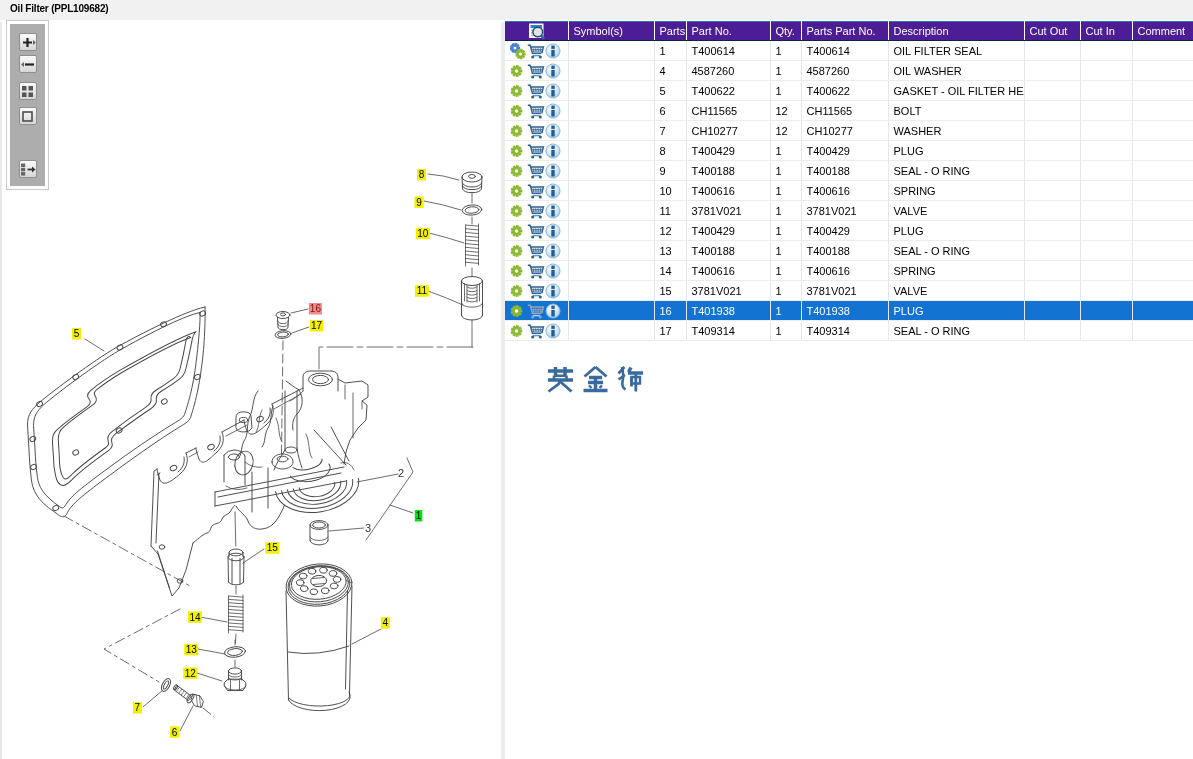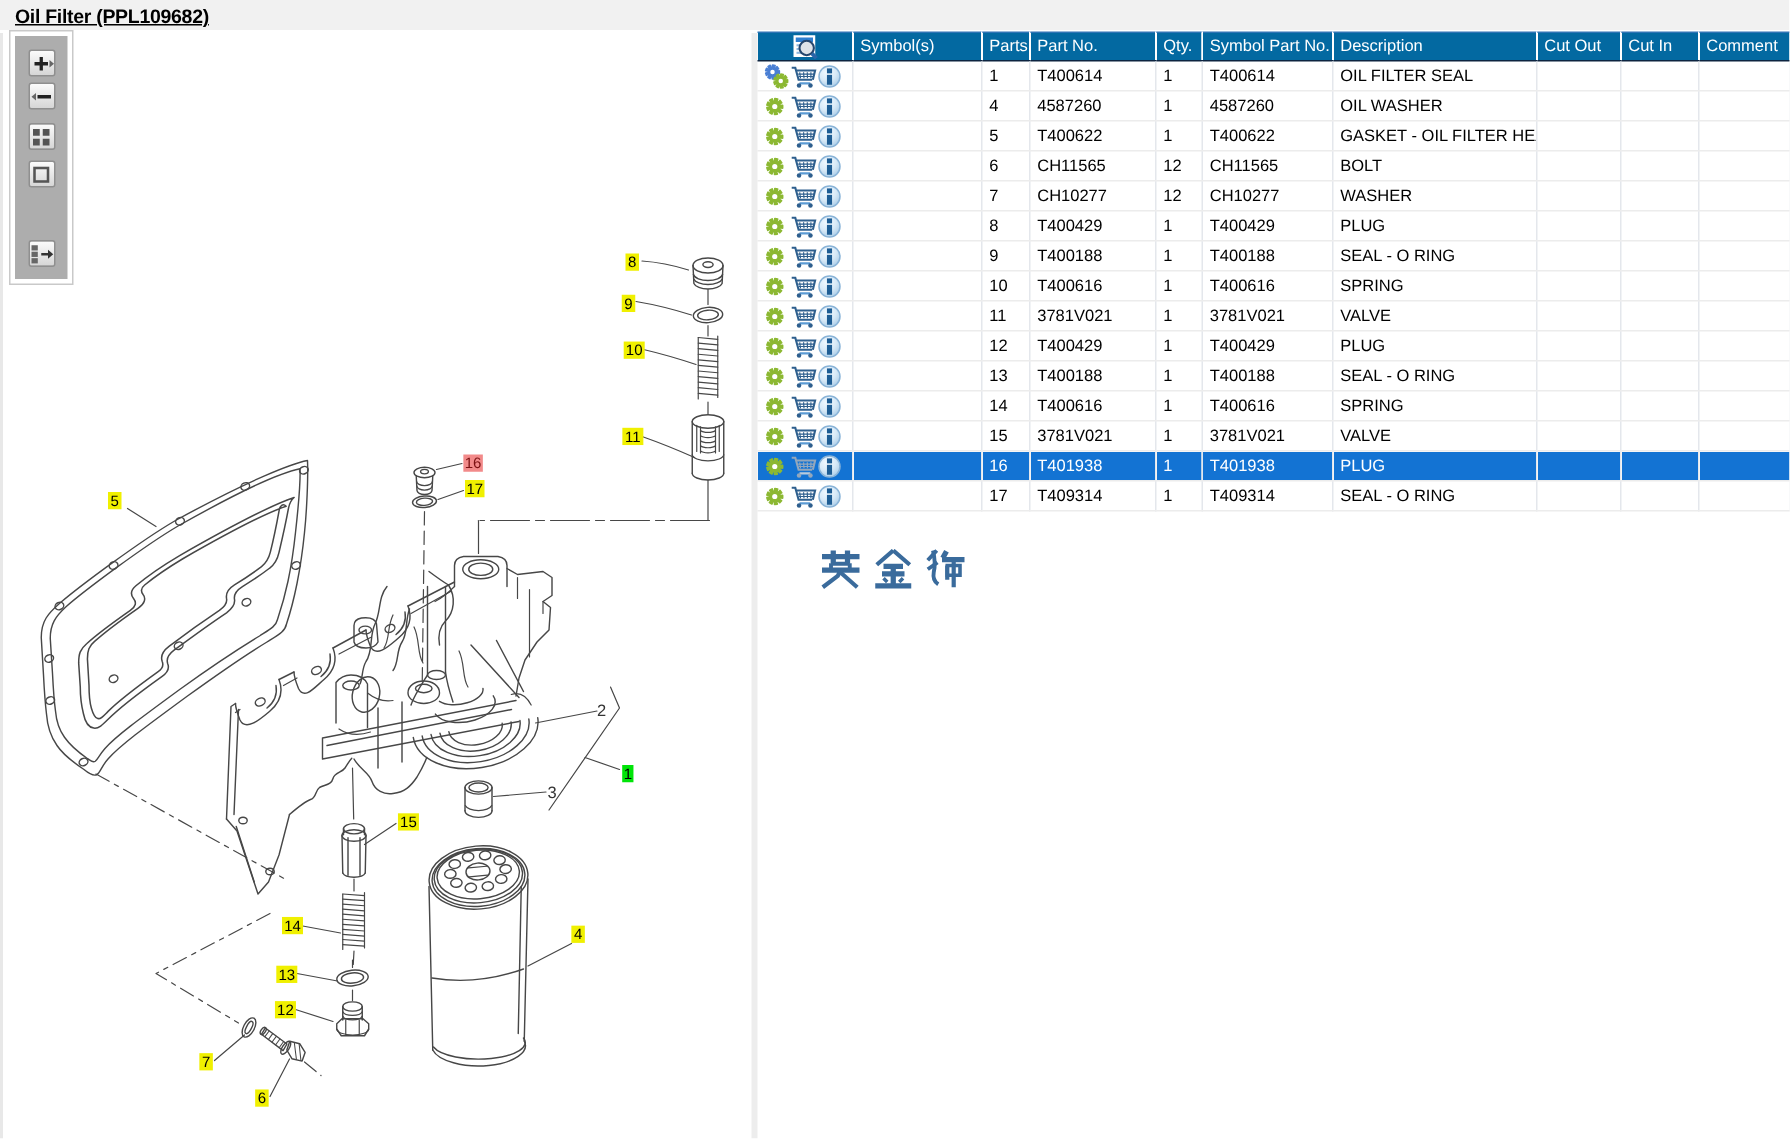--- a/index.html
+++ b/index.html
@@ -1,32 +1,32 @@
 <!DOCTYPE html>
 <html><head><meta charset="utf-8">
 <style>
 * { margin:0; padding:0; box-sizing:border-box; }
 html,body { width:1193px; height:759px; background:#fff; overflow:hidden;
   font-family:"Liberation Sans", sans-serif; position:relative; }
 #titlebar { position:absolute; left:0; top:0; width:1193px; height:20px; background:#f1f1f1; }
-#title { position:absolute; left:10px; top:3px; font-size:13px; font-weight:bold; color:#000;
-  letter-spacing:-0.2px;text-decoration:underline; }
+#title { position:absolute; left:10px; top:3px; font-size:10px; font-weight:bold; color:#000;
+  letter-spacing:-0.2px; }
 #leftedge { position:absolute; left:0; top:22px; width:2px; height:737px; background:#e8e8e8; }
 #divider { position:absolute; left:501px; top:22px; width:4px; height:737px; background:#ededed; }
 #diagram { position:absolute; left:0; top:0; }
 #toolwrap { position:absolute; left:6px; top:20px; width:43px; height:170px;
   background:#fff; border:1px solid #c9c9c9; padding:3px; }
 #toolbar { position:relative; width:100%; height:100%; background:#adadad; }
 .tb { position:absolute; left:50%; transform:translateX(-50%); width:18px; height:18px;
   background:linear-gradient(#fbfbfb,#d6d6d6); border:1px solid #8f8f8f; border-radius:2px;
   display:flex; align-items:center; justify-content:center; }
 #tablewrap { position:absolute; left:505px; top:21px; width:688px; }
 table { border-collapse:collapse; table-layout:fixed; width:688px;
   font-size:11px; color:#000; }
-thead td { background:#0369a1; color:#fff; height:18px; padding:0 0 0 5px;
+thead td { background:#4c1d95; color:#fff; height:18px; padding:0 0 0 5px;
   border-right:1px solid #fff; border-top:1px solid #2e74b5; border-bottom:1px solid #0d2440;
   overflow:hidden; white-space:nowrap; }
 tbody td { height:20px; padding:0 0 0 5px; border-right:1px solid #e4e7ec;
   border-bottom:1px solid #ececec; overflow:hidden; white-space:nowrap; }
 tbody td.ic { padding:1px 0 0 0; }
 tr.hl td { background:#1373d3; color:#fff; }
 #wm { position:absolute; left:547px; top:366px; }
 </style></head>
 <body>
 <svg id="diagram" width="505" height="759" viewBox="0 0 505 759">
@@ -320,21 +320,21 @@
               <rect x="5" y="10" width="3.2" height="1.4" fill="#8db7de"></rect>
               <rect x="5" y="12.5" width="3.2" height="1.4" fill="#8db7de"></rect>
               <circle cx="11.8" cy="10" r="4.8" fill="#dfe3e8" stroke="#26476e" stroke-width="1.4"></circle>
               <path d="M15.3,13.6 L18.2,16.8" stroke="#2a65a8" stroke-width="2.6"></path>
             </svg>
           </td>
           <td>Symbol(s)</td>
           <td>Parts</td>
           <td>Part No.</td>
           <td>Qty.</td>
-<td>Symbol Part No.</td>
+<td>Parts Part No.</td>
           <td>Description</td>
           <td>Cut Out</td>
           <td>Cut In</td>
           <td>Comment</td>
 </tr>
       </thead>
 <tbody>
 <tr>
           <td class="ic">
             <svg width="56" height="18" style="display:block">

